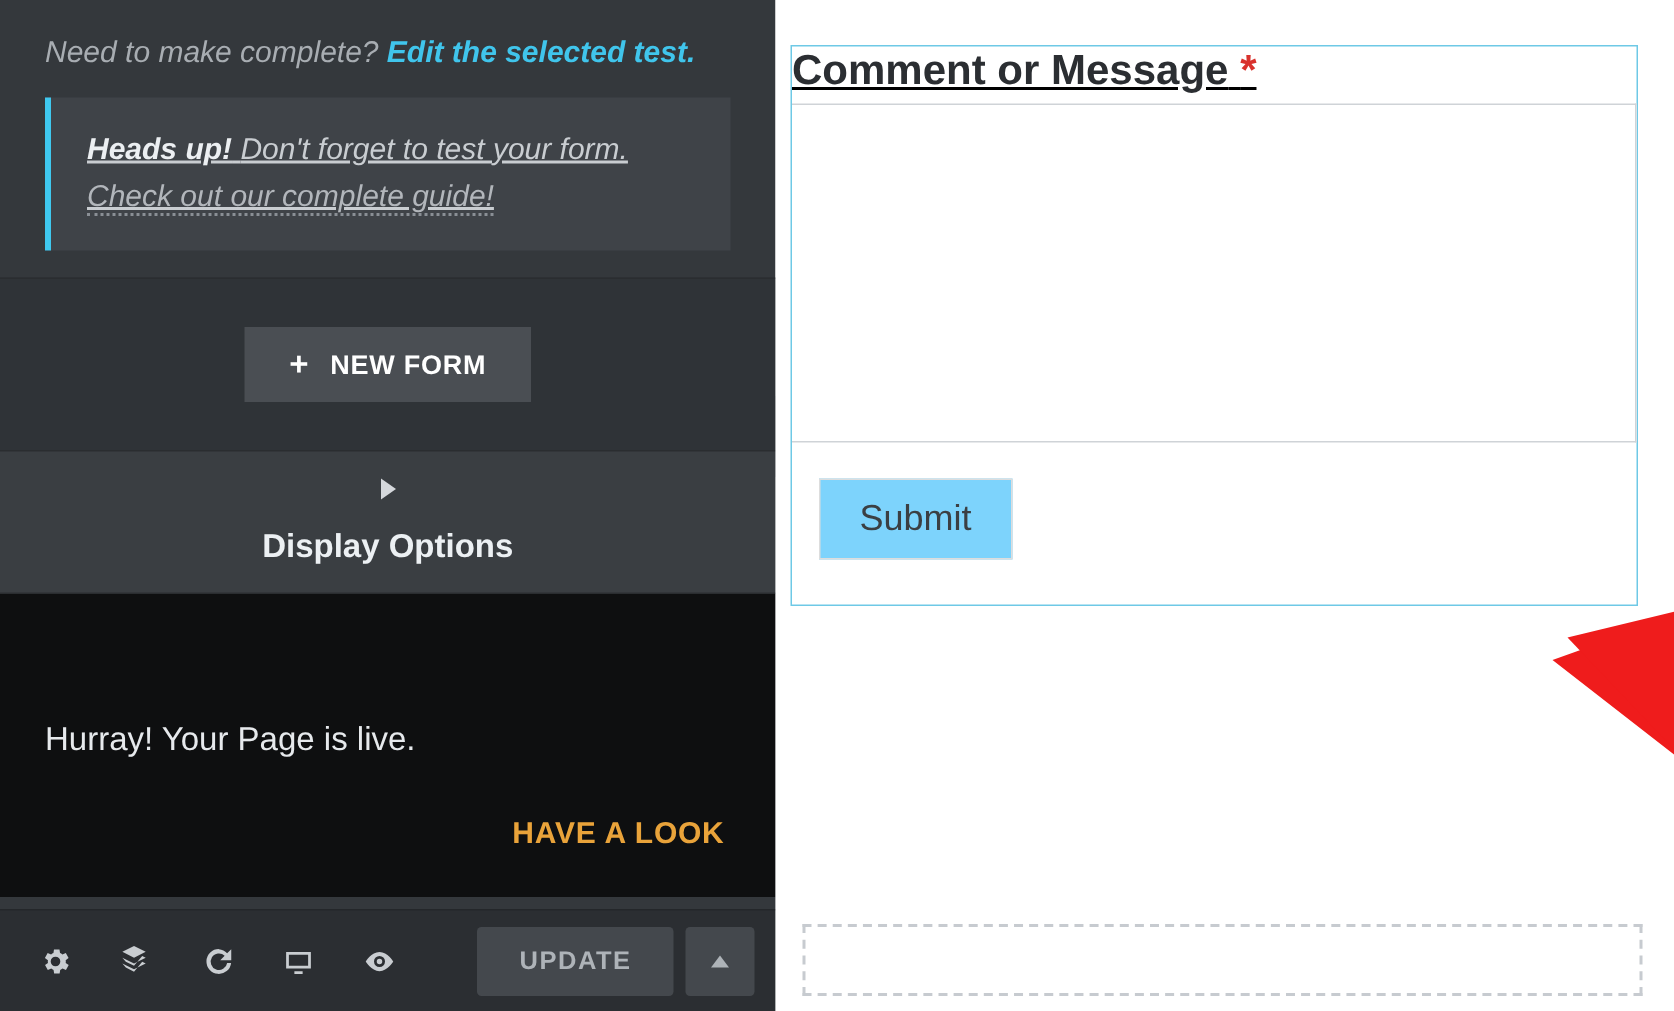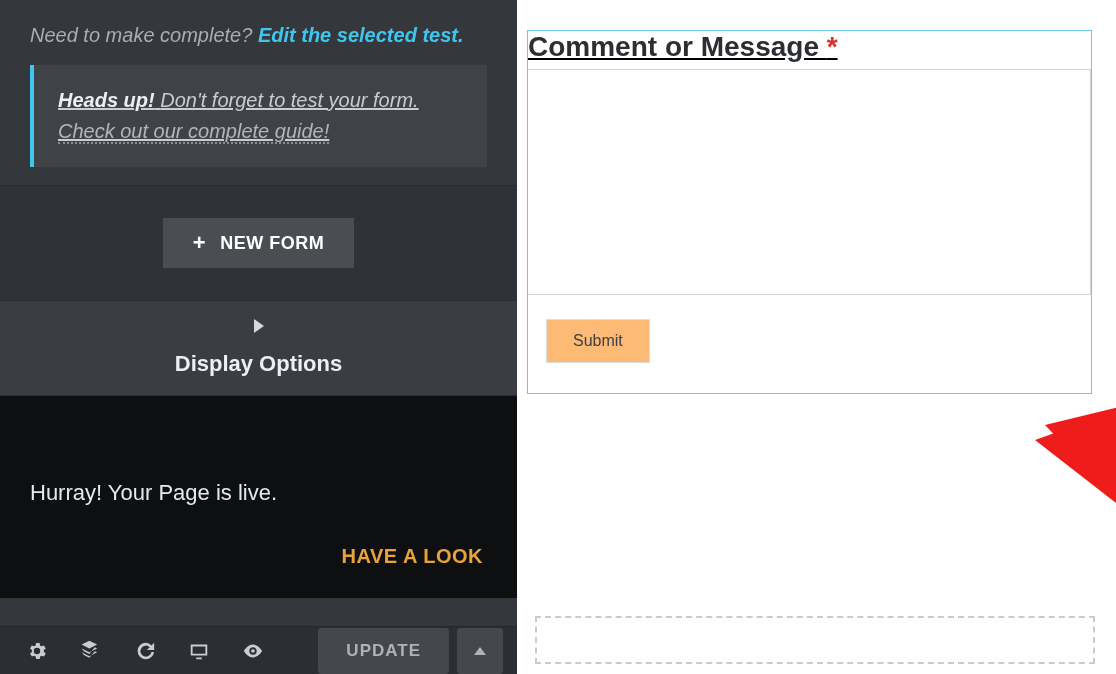--- a/index.html
+++ b/index.html
@@ -25,40 +25,40 @@
   .disp-opt { background: #3a3e42; border-top: 1px solid #2a2d30; border-bottom: 1px solid #2a2d30; padding: 18px 28px; display: flex; align-items: center; gap: 18px; cursor: pointer; flex-direction: column; }
   .disp-opt .caret { width: 0; height: 0; border-top: 7px solid transparent; border-bottom: 7px solid transparent; border-left: 10px solid #d5d8dc; }
   .disp-opt .label { font-size: 22px; font-weight: 700; color: #ecf0f3; }
 
   .live-box { background: #0e0f10; padding: 36px 30px 30px 30px; flex: 0 0 auto; }
   .live-text { font-size: 22px; color: #e6e9ec; margin-top: 48px; }
   .live-link { display: block; text-align: right; color: #e9a33a; font-weight: 700; font-size: 20px; letter-spacing: .5px; margin-top: 39px; padding-right: 4px; cursor: pointer; }
 
   .spacer { flex: 1 1 auto; background: #34383c; }
 
-  .bottom-bar { height: 48px; background: #2b2e32; border-top: 1px solid #24272a; display: flex; align-items: center; padding: 0 14px; gap: 8px; }
+  .bottom-bar { height: 68px; background: #2b2e32; border-top: 1px solid #24272a; display: flex; align-items: center; padding: 0 14px; gap: 8px; }
   .bb-icon { width: 46px; height: 46px; display: flex; align-items: center; justify-content: center; color: #c9cdd1; font-size: 20px; cursor: pointer; border-radius: 3px; }
   .bb-sep { flex: 1 1 auto; }
   .update-btn { background: #44484d; color: #aeb3b8; font-weight: 700; letter-spacing: 1px; font-size: 17px; padding: 0 28px; height: 46px; border: none; cursor: pointer; border-radius: 3px; }
   .update-caret { width: 46px; height: 46px; background: #44484d; color: #aeb3b8; display: flex; align-items: center; justify-content: center; border-radius: 3px; cursor: pointer; }
   .update-caret span { width: 0; height: 0; border-left: 6px solid transparent; border-right: 6px solid transparent; border-bottom: 8px solid #aeb3b8; }
 
   
   .collapse-tab { position: absolute; top: 264px; right: -22px; width: 22px; height: 54px; background: #4a4e53; color: #fff; display: flex; align-items: center; justify-content: center; cursor: pointer; font-size: 16px; border-radius: 0 3px 3px 0; }
 
   
   .eye svg, .hist svg, .stack svg, .gear svg, .resp svg { width: 22px; height: 22px; fill: #c9cdd1; }
 
   
   .canvas { flex: 1; position: relative; background: #fff; padding: 30px 0 0 10px; }
   .field-sel { border: 1px solid #6ec9e6; padding: 0 0 30px 0; width: 565px; text-decoration: underline; }
   .field-label { font-size: 28px; font-weight: 700; color: #2b2e32; padding: 0 0 6px 0; }
   .req { color: #d9322d; }
   .textarea { width: 100%; height: 226px; border: 1px solid #cfd3d7; border-left: none; background: #fff; }
-  .submit-btn { margin: 24px 0 0 18px; background: #fdba74; border: 1px solid #dddddd; color: #3b3f43; font-size: 16px; padding: 12px 26px; cursor: pointer; }
+  .submit-btn { margin: 24px 0 0 18px; background: #7dd3fc; border: 1px solid #dddddd; color: #3b3f43; font-size: 24px; padding: 12px 26px; cursor: pointer; }
 
   .drop-zone { position: absolute; left: 18px; bottom: 10px; width: 560px; height: 48px; border: 2px dashed #c7cbd0; }
 
   
   .arrow { position: absolute; top: 40px; left: 488px; width: 430px; height: 510px; pointer-events: none; }
 
 </style>
 </head>
 <body>
 

